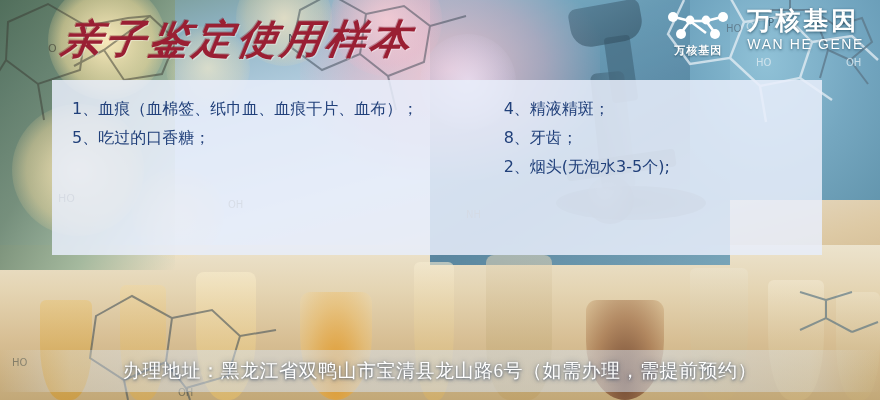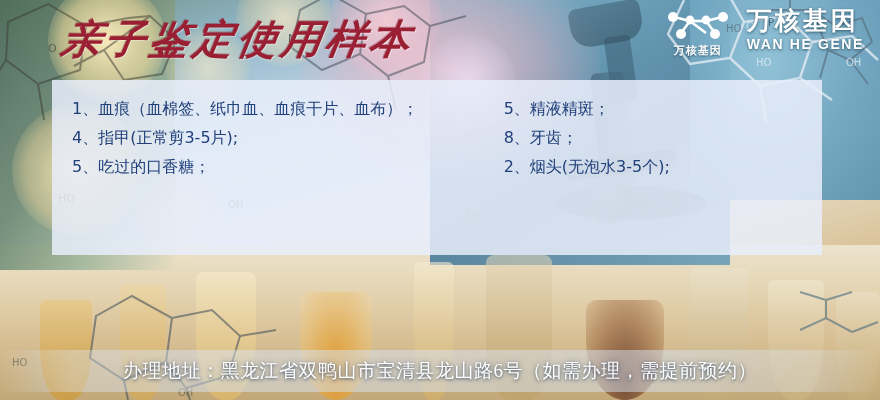--- a/index.html
+++ b/index.html
@@ -102,21 +102,21 @@
   .logo-mark-sub{
     color:#ffffff;font-size:11px;font-weight:700;letter-spacing:1px;
     text-shadow:0 1px 2px rgba(0,40,60,.6);
   }
   .logo-words{display:flex;flex-direction:column;align-items:flex-start;line-height:1;}
   .logo-cn{
     color:#ffffff;font-size:25px;font-weight:700;letter-spacing:3px;
     text-shadow:0 1px 3px rgba(0,40,60,.65);
   }
   .logo-en{
-    color:#ffffff;font-size:14px;font-weight:700;letter-spacing:1.6px;
+    color:#ffffff;font-size:14px;font-weight:400;letter-spacing:1.6px;
     margin-top:4px;
     text-shadow:0 1px 3px rgba(0,40,60,.65);
   }
 
   
   #panel{
     position:absolute;left:52px;top:80px;width:770px;height:175px;
     background:rgba(232,237,250,.86);
     display:flex;
     gap:8px;
@@ -282,25 +282,24 @@
     </div>
     <div class="logo-words">
       <div class="logo-cn">万核基因</div>
       <div class="logo-en">WAN HE GENE</div>
     </div>
   </div>
 
   <div id="panel">
     <div class="col col-left">
       <div class="item">1、血痕（血棉签、纸巾血、血痕干片、血布）；</div>
-      <div class="item">4、指甲(正常剪3-5片);</div>
       <div class="item">5、吃过的口香糖；</div>
     </div>
     <div class="col col-right">
-      <div class="item">5、精液精斑；</div>
+      <div class="item">4、精液精斑；</div>
       <div class="item">8、牙齿；</div>
       <div class="item">2、烟头(无泡水3-5个);</div>
     </div>
   </div>
 
 
   <div id="footer-band"></div>
   <div id="footer-text">办理地址：黑龙江省双鸭山市宝清县龙山路6号（如需办理，需提前预约）</div>
 
 </div>

